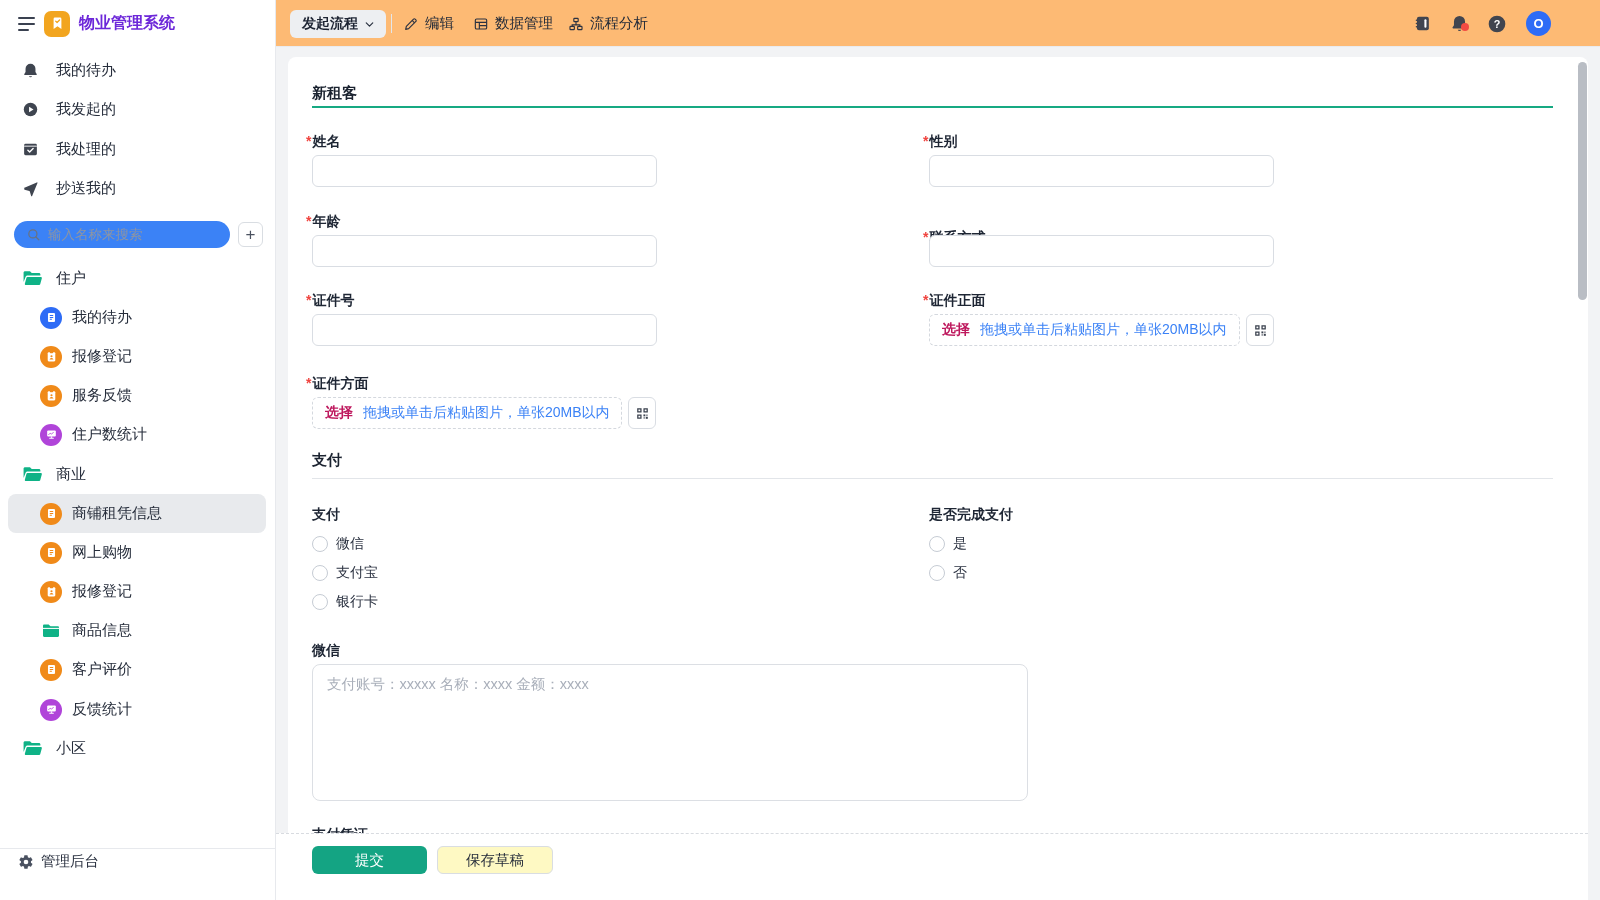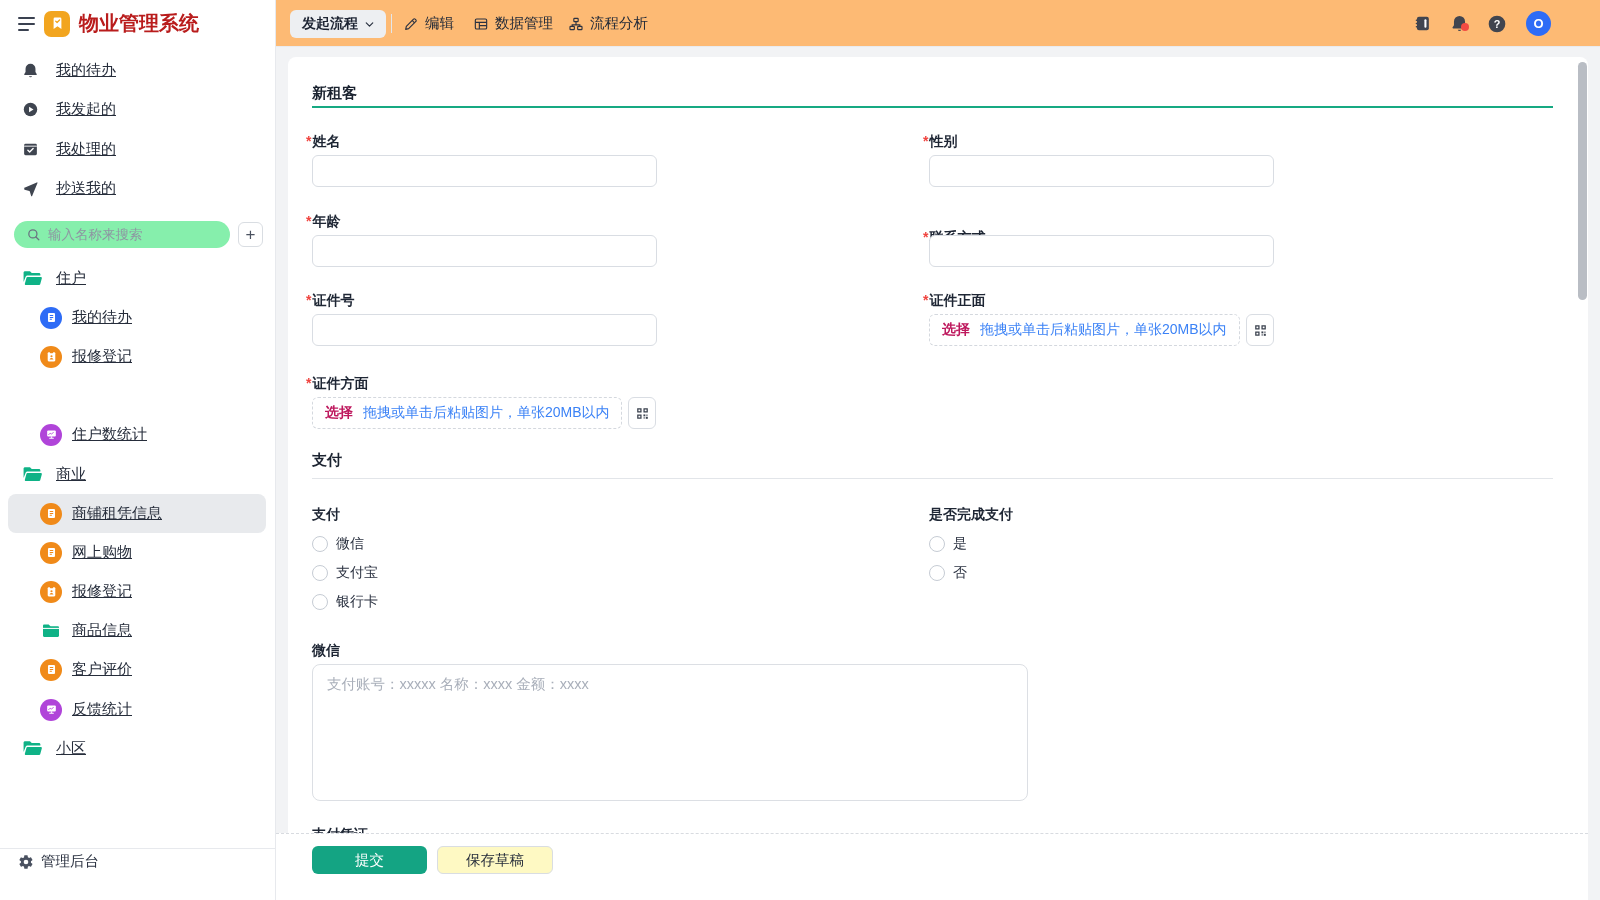--- a/index.html
+++ b/index.html
@@ -7,32 +7,32 @@
   body { font-family:"Liberation Sans","DejaVu Sans",sans-serif; color:#1e2634; }
   #app { position:relative; width:1600px; height:900px; overflow:hidden; background:#f2f3f5; }
 
   
   #sidebar { position:absolute; left:0; top:0; width:276px; height:900px; background:#fff; border-right:1px solid #e7e9ed; z-index:5; }
   .brand { position:absolute; left:0; top:0; width:276px; height:47px; display:flex; align-items:center; }
   .hamburger { margin-left:18px; width:17px; display:flex; flex-direction:column; gap:4px; cursor:pointer; }
   .hamburger i { display:block; height:2px; background:#3a4150; border-radius:1px; }
   .hamburger i:nth-child(1){width:17px}.hamburger i:nth-child(2){width:17px}.hamburger i:nth-child(3){width:11px}
   .logo { margin-left:9px; width:26px; height:26px; border-radius:7px; background:#f2a51f; display:flex; align-items:center; justify-content:center; }
-  .brand-title { margin-left:9px; font-size:20px; font-weight:700; color:#b91c1c; }
+  .brand-title { margin-left:9px; font-size:16px; font-weight:700; color:#6d28d9; }
 
   .srow { position:absolute; left:0; width:276px; height:39px; display:flex; align-items:center; font-size:15px; color:#262d3b; cursor:pointer; }
   .srow .ic { display:flex; align-items:center; justify-content:center; flex:0 0 auto; }
-  .srow .txt { margin-left:0;text-decoration:underline; }
+  .srow .txt { margin-left:0; }
   .nav-ic { width:17px; margin-left:22px; margin-right:17px; }
   .tree-parent-ic { width:21px; margin-left:22px; margin-right:13px; }
   .tree-child-ic { width:22px; height:22px; border-radius:50%; margin-left:40px; margin-right:10px; display:flex; align-items:center; justify-content:center; }
   .tree-folder-sm { width:20px; margin-left:41px; margin-right:11px; }
   .sel-bg { position:absolute; left:8px; width:258px; height:39px; background:#e8eaed; border-radius:8px; }
 
-  .searchwrap { position:absolute; left:14px; top:221px; width:216px; height:27px; background:#86efac; border-radius:14px; display:flex; align-items:center; }
+  .searchwrap { position:absolute; left:14px; top:221px; width:216px; height:27px; background:#3b82f6; border-radius:14px; display:flex; align-items:center; }
   .searchwrap svg { margin-left:12px; }
   .searchwrap input { border:none; outline:none; background:transparent; margin-left:7px; width:165px; font-size:13.5px; color:#262d3b; }
   .searchwrap input::placeholder { color:#8e95a2; }
   .plusbtn { position:absolute; left:238px; top:222px; width:25px; height:25px; border:1px solid #d9dde2; border-radius:6px; background:#fff; display:flex; align-items:center; justify-content:center; font-size:17px; color:#4b5260; cursor:pointer; }
 
   .side-footer-line { position:absolute; left:0; top:848px; width:276px; border-top:1px solid #e7e9ed; }
   .side-footer { position:absolute; left:18px; top:852px; display:flex; align-items:center; gap:7px; font-size:14.5px; color:#2a3140; cursor:pointer; }
 
   
   #topbar { position:absolute; left:276px; top:0; width:1324px; height:47px; background:#fdba74; border-bottom:1px solid #e9ebef; z-index:4; }
@@ -161,20 +161,31 @@
       <span class="ic tree-child-ic" style="background:#f08a19;color:#f08a19">
           <svg width="13" height="13" viewBox="0 0 24 24">
             <rect x="5" y="4" width="14" height="17" rx="2" fill="#fff"></rect>
             <rect x="9" y="2.6" width="6" height="3.4" rx="1.2" fill="currentColor"></rect>
             <circle cx="12" cy="11.5" r="2" fill="currentColor"></circle>
             <path d="M8.3 17.6c.5-1.9 2.1-2.9 3.7-2.9s3.2 1 3.7 2.9z" fill="currentColor"></path>
           </svg>
         </span>
       <span class="txt">报修登记</span>
     </div>
+    <div class="srow" style="top:376px">
+      <span class="ic tree-child-ic" style="background:#f08a19;color:#f08a19">
+          <svg width="13" height="13" viewBox="0 0 24 24">
+            <rect x="5" y="4" width="14" height="17" rx="2" fill="#fff"></rect>
+            <rect x="9" y="2.6" width="6" height="3.4" rx="1.2" fill="currentColor"></rect>
+            <circle cx="12" cy="11.5" r="2" fill="currentColor"></circle>
+            <path d="M8.3 17.6c.5-1.9 2.1-2.9 3.7-2.9s3.2 1 3.7 2.9z" fill="currentColor"></path>
+          </svg>
+        </span>
+      <span class="txt">服务反馈</span>
+    </div>
     <div class="srow" style="top:415px">
       <span class="ic tree-child-ic" style="background:#b044d9;color:#b044d9">
           <svg width="13" height="13" viewBox="0 0 24 24">
             <rect x="4" y="4.5" width="16" height="11" rx="1.8" fill="#fff"></rect>
             <path d="M6.8 12.3l2.8-2.8 2.4 1.9 3.4-3.4" stroke="currentColor" stroke-width="1.6" fill="none" stroke-linecap="round" stroke-linejoin="round"></path>
             <rect x="10.8" y="15.5" width="2.4" height="2.6" fill="#fff"></rect>
             <rect x="7.5" y="18" width="9" height="1.8" rx=".9" fill="#fff"></rect>
           </svg>
         </span>
       <span class="txt">住户数统计</span>

